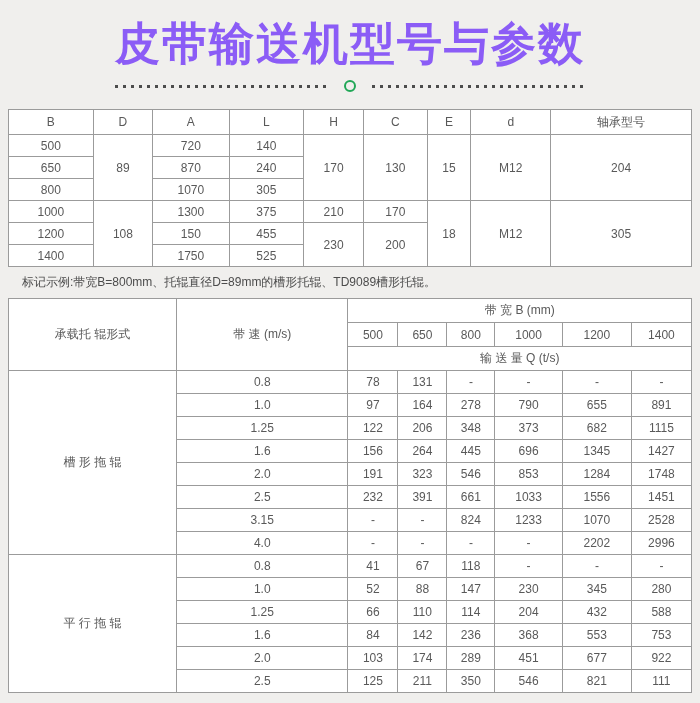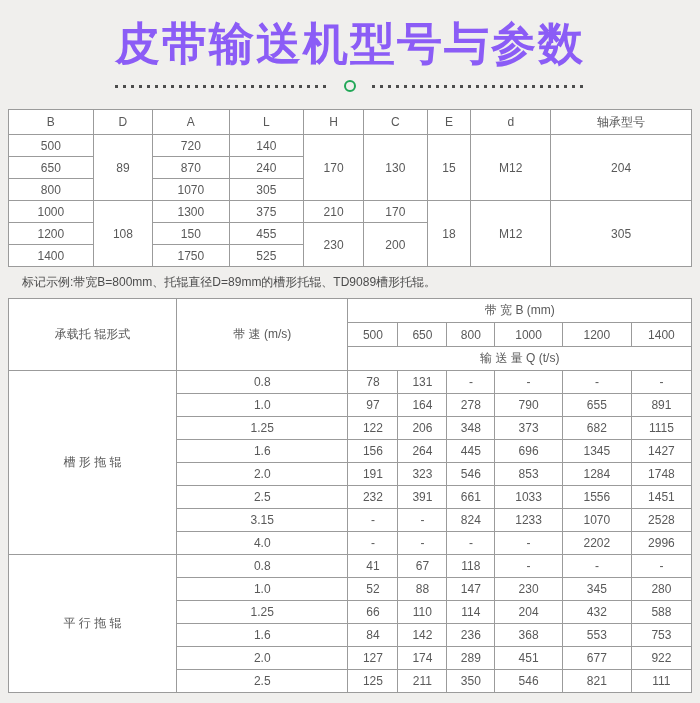--- a/index.html
+++ b/index.html
@@ -295,21 +295,21 @@
           <td>1.6</td>
           <td>84</td>
           <td>142</td>
           <td>236</td>
           <td>368</td>
           <td>553</td>
           <td>753</td>
         </tr>
         <tr>
           <td>2.0</td>
-          <td>127</td>
+          <td>103</td>
           <td>174</td>
           <td>289</td>
           <td>451</td>
           <td>677</td>
           <td>922</td>
         </tr>
         <tr>
           <td>2.5</td>
           <td>125</td>
           <td>211</td>

